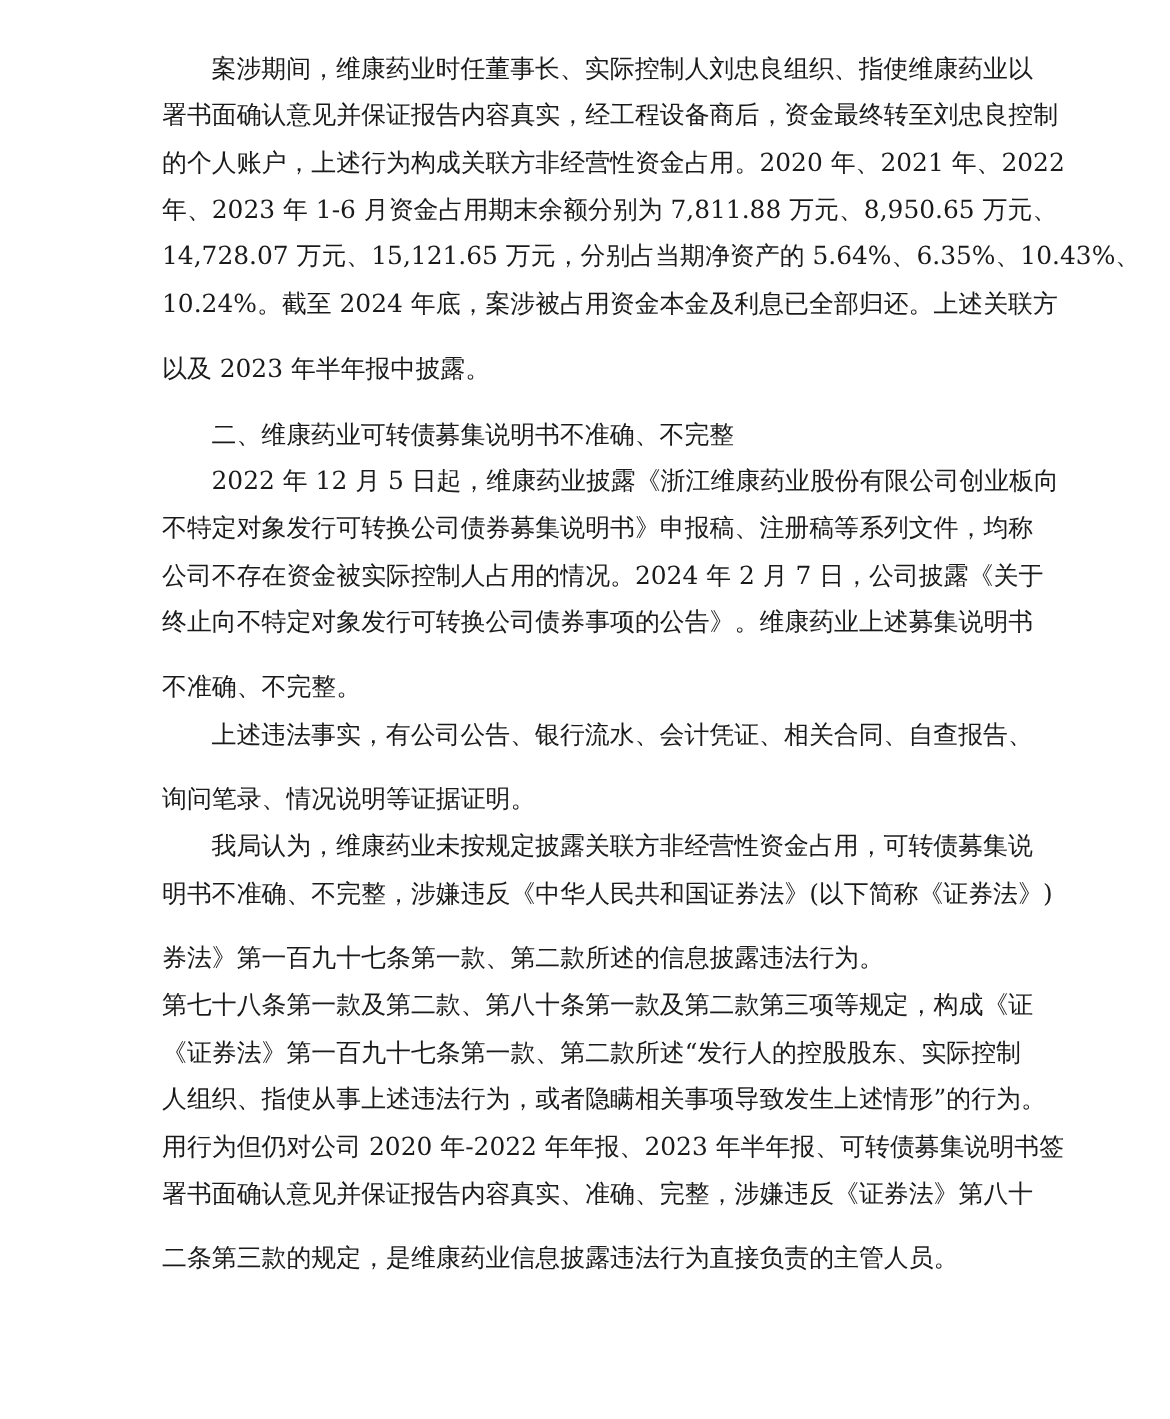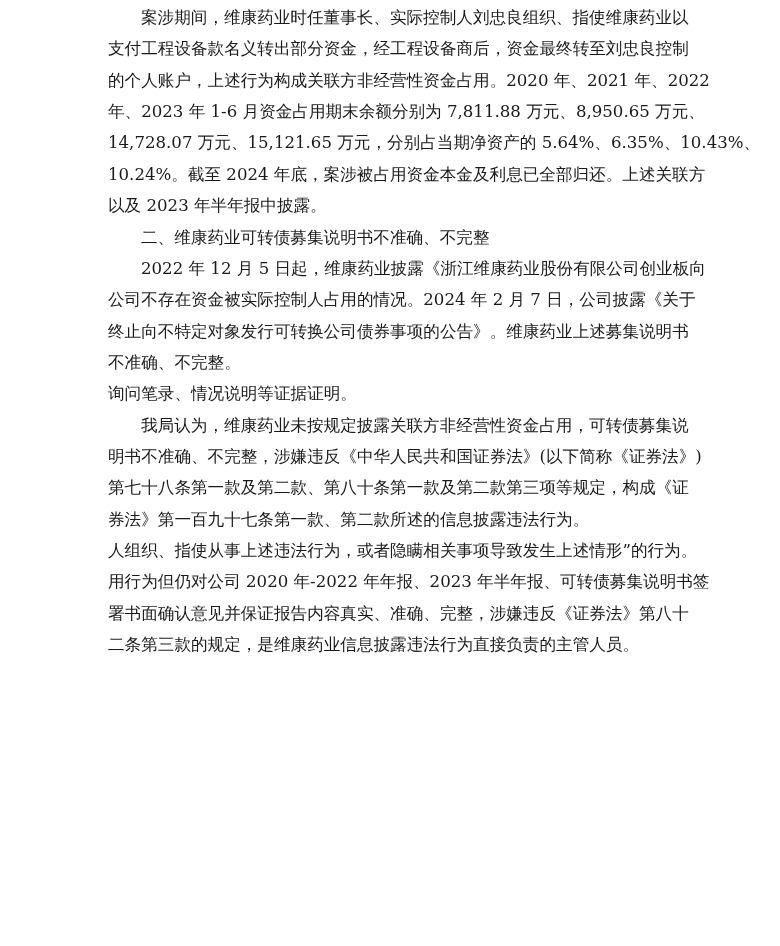--- a/index.html
+++ b/index.html
@@ -1,75 +1,78 @@
 <!DOCTYPE html>
 <html><head>
 <meta charset="utf-8">
 <style>
   html, body { margin: 0; padding: 0; background: #ffffff; }
   body { width: 780px; height: 946px; overflow: hidden; position: relative; }
   .page {
     position: absolute;
     left: 108px;
-    top: 2px;
+    top: 30px;
     width: 556px;
     font-family: "DejaVu Serif", "Liberation Serif", serif;
     font-size: 16.6px;
     line-height: 31.36px;
     color: #1a1a1a;
     text-align: justify;
     text-justify: inter-character;
   }
   .line {
     display: block;
     height: 31.36px;
     white-space: nowrap;
     text-align-last: justify;
   }
-  .line.last { text-align-last: left; }
+  .line.last { text-align-last: left; margin-top: 12px; }
   .indent { padding-left: 33px; }
 </style>
 </head>
 <body>
 
 <div class="page">
 
   <p style="margin:0">
     <span class="line indent">案涉期间，维康药业时任董事长、实际控制人刘忠良组织、指使维康药业以</span>
-    <span class="line">支付工程设备款名义转出部分资金，经工程设备商后，资金最终转至刘忠良控制</span>
+    <span class="line">署书面确认意见并保证报告内容真实，经工程设备商后，资金最终转至刘忠良控制</span>
     <span class="line">的个人账户，上述行为构成关联方非经营性资金占用。2020 年、2021 年、2022</span>
     <span class="line">年、2023 年 1-6 月资金占用期末余额分别为 7,811.88 万元、8,950.65 万元、</span>
     <span class="line">14,728.07 万元、15,121.65 万元，分别占当期净资产的 5.64%、6.35%、10.43%、</span>
     <span class="line">10.24%。截至 2024 年底，案涉被占用资金本金及利息已全部归还。上述关联方</span>
     <span class="line last">以及 2023 年半年报中披露。</span>
   </p>
 
   <p style="margin:0">
     <span class="line last indent">二、维康药业可转债募集说明书不准确、不完整</span>
   </p>
 
   <p style="margin:0">
     <span class="line indent">2022 年 12 月 5 日起，维康药业披露《浙江维康药业股份有限公司创业板向</span>
+    <span class="line">不特定对象发行可转换公司债券募集说明书》申报稿、注册稿等系列文件，均称</span>
     <span class="line">公司不存在资金被实际控制人占用的情况。2024 年 2 月 7 日，公司披露《关于</span>
     <span class="line">终止向不特定对象发行可转换公司债券事项的公告》。维康药业上述募集说明书</span>
     <span class="line last">不准确、不完整。</span>
   </p>
 
   <p style="margin:0">
+    <span class="line indent">上述违法事实，有公司公告、银行流水、会计凭证、相关合同、自查报告、</span>
     <span class="line last">询问笔录、情况说明等证据证明。</span>
   </p>
 
   <p style="margin:0">
     <span class="line indent">我局认为，维康药业未按规定披露关联方非经营性资金占用，可转债募集说</span>
     <span class="line">明书不准确、不完整，涉嫌违反《中华人民共和国证券法》(以下简称《证券法》)</span>
+    <span class="line last">券法》第一百九十七条第一款、第二款所述的信息披露违法行为。</span>
     <span class="line">第七十八条第一款及第二款、第八十条第一款及第二款第三项等规定，构成《证</span>
-    <span class="line last">券法》第一百九十七条第一款、第二款所述的信息披露违法行为。</span>
   </p>
 
   <p style="margin:0">
+    <span class="line">《证券法》第一百九十七条第一款、第二款所述“发行人的控股股东、实际控制</span>
     <span class="line">人组织、指使从事上述违法行为，或者隐瞒相关事项导致发生上述情形”的行为。</span>
     <span class="line">用行为但仍对公司 2020 年-2022 年年报、2023 年半年报、可转债募集说明书签</span>
     <span class="line">署书面确认意见并保证报告内容真实、准确、完整，涉嫌违反《证券法》第八十</span>
     <span class="line last">二条第三款的规定，是维康药业信息披露违法行为直接负责的主管人员。</span>
   </p>
 
 
 </div>
 
 </body></html>

